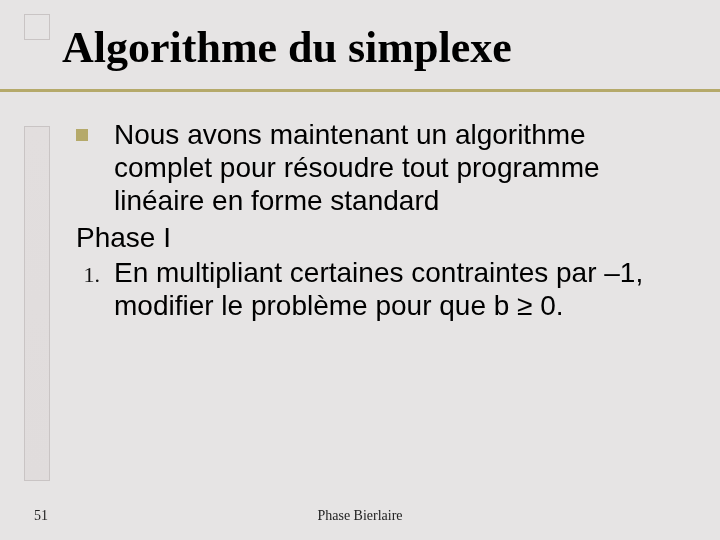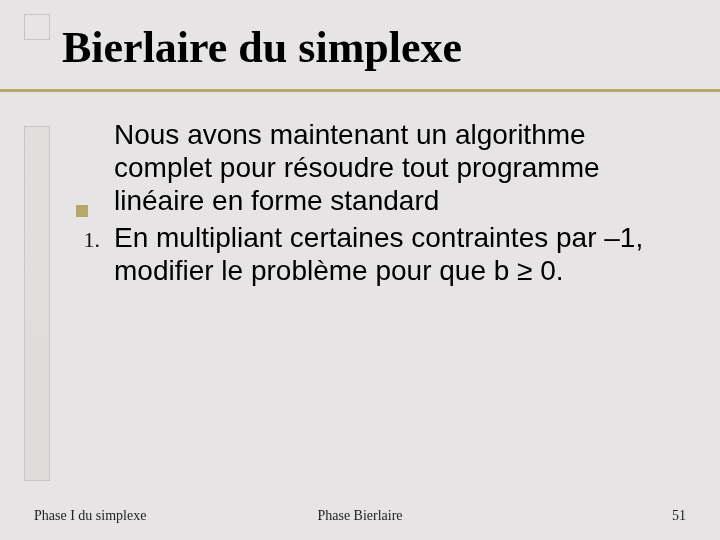--- a/index.html
+++ b/index.html
@@ -52,21 +52,21 @@
   .content {
     margin-top: 26px;
     margin-left: 26px;
     margin-right: 6px;
     font-size: 28px;
     line-height: 1.18;
     color: #000;
   }
   .bullet-row {
     display: flex;
-    align-items: flex-end;
+    align-items: flex-start;
     margin-bottom: 4px;
   }
   .bullet-marker {
     width: 12px;
     height: 12px;
     background: #b5a96a;
     flex: 0 0 12px;
     margin-top: 11px;
     margin-right: 26px;
   }
@@ -116,35 +116,35 @@
   .footer-right { }
 </style>
 </head>
 <body>
 
 <div class="slide">
 
   <div class="corner-box"></div>
   <div class="side-bar"></div>
 
-  <h1 class="title">Bierlaire du simplexe</h1>
+  <h1 class="title">Algorithme du simplexe</h1>
   <div class="title-underline"></div>
 
   <div class="content">
     <div class="bullet-row">
       <div class="bullet-marker"></div>
       <div class="bullet-text">Nous avons maintenant un algorithme complet pour résoudre tout programme linéaire en forme standard</div>
     </div>
 
+    <div class="phase-label">Phase I</div>
 
     <div class="num-row">
       <div class="num-marker">1.</div>
       <div class="num-text">En multipliant certaines contraintes par –1, modifier le problème pour que b ≥ 0.</div>
     </div>
   </div>
 
   <div class="footer">
-    <span class="footer-left">Phase I du simplexe</span>
     <span class="footer-center">Phase Bierlaire</span>
     <span class="footer-right">51</span>
   </div>
 
 </div>
 
 </body></html>

